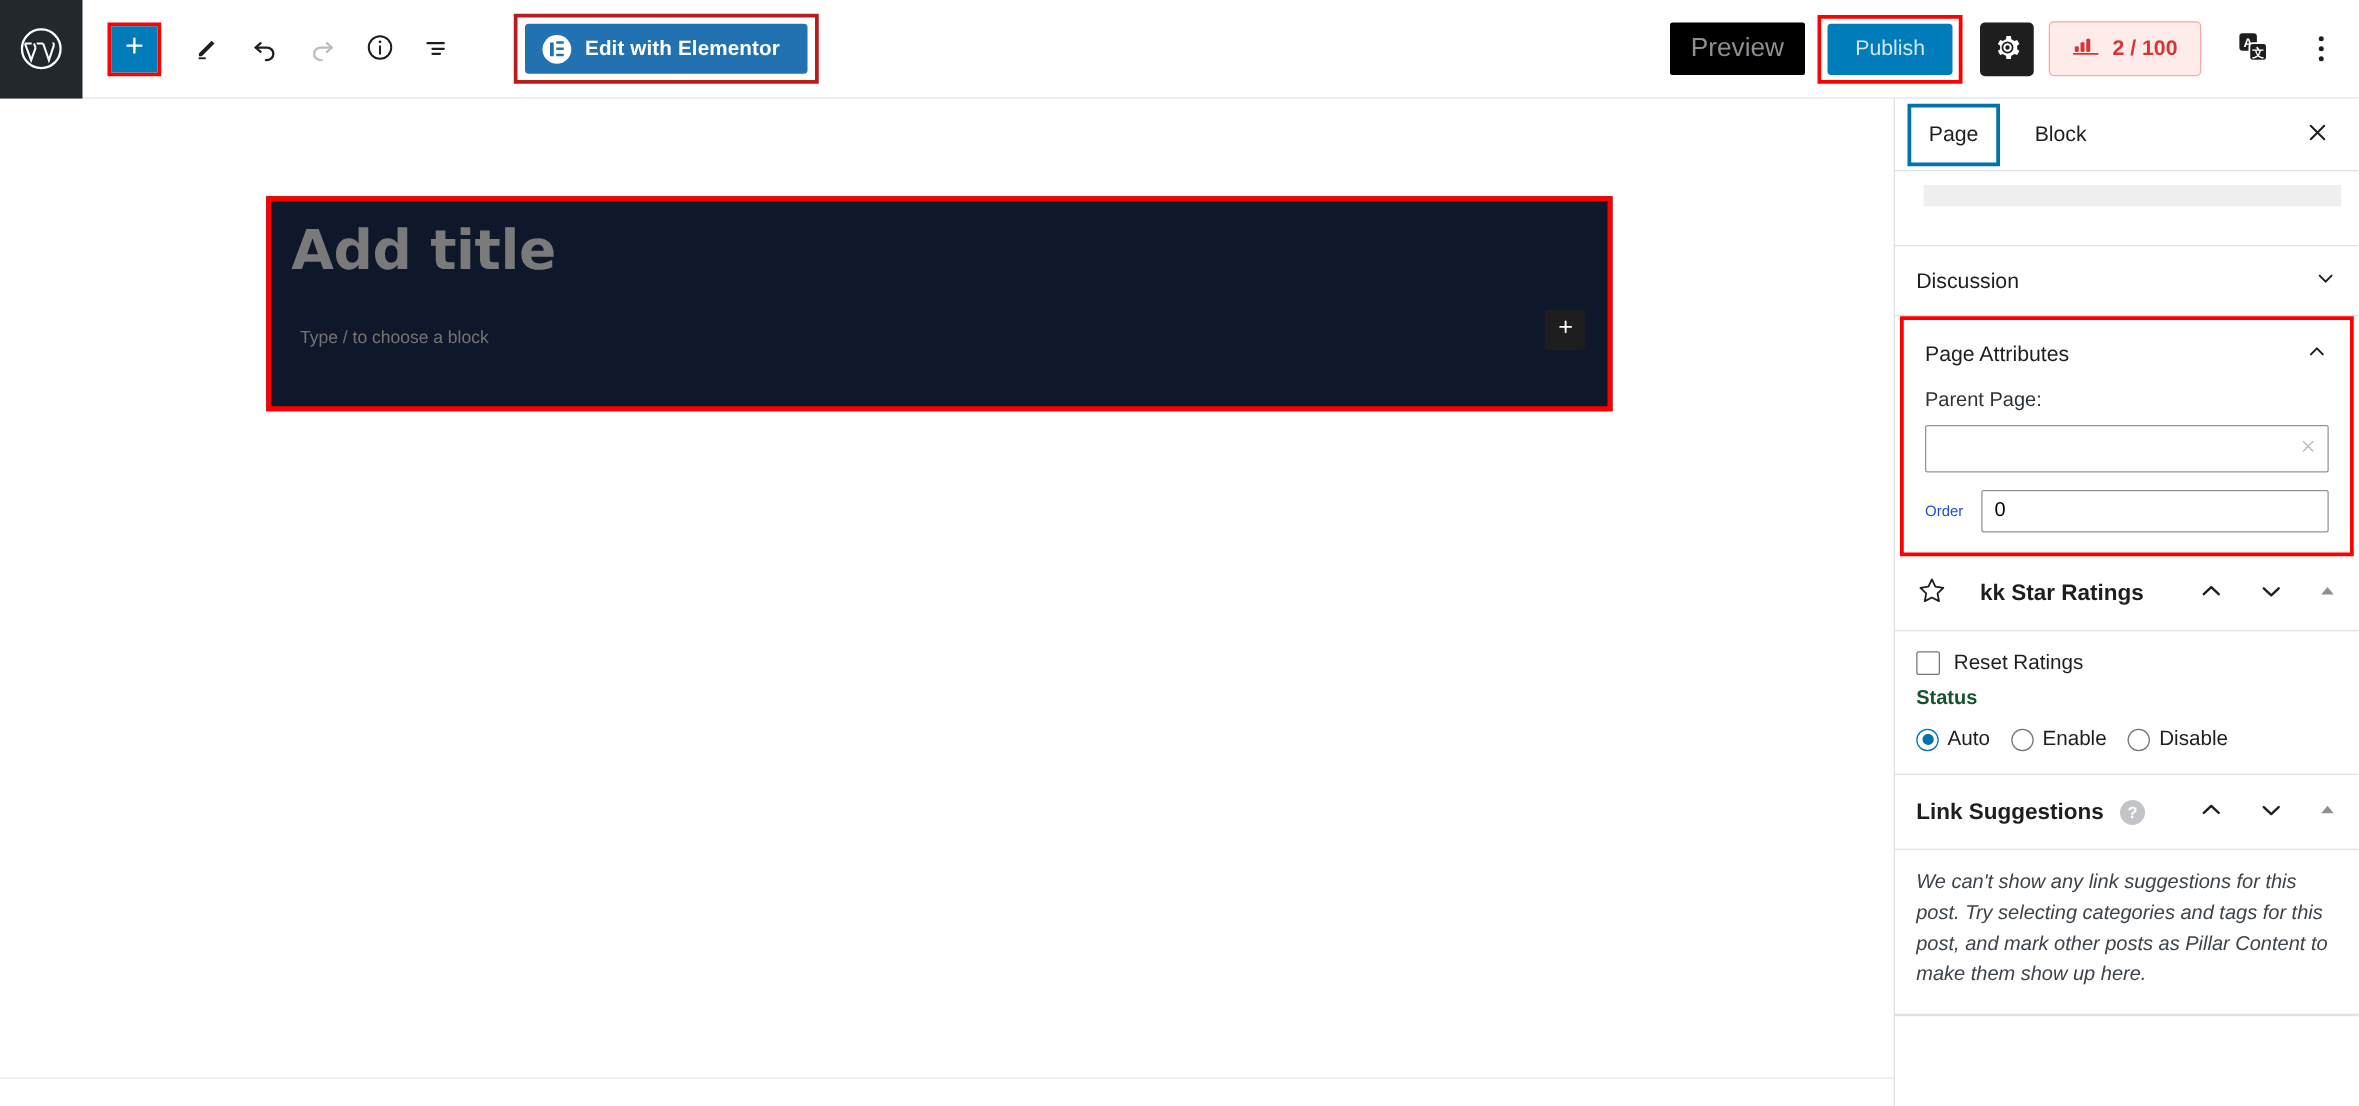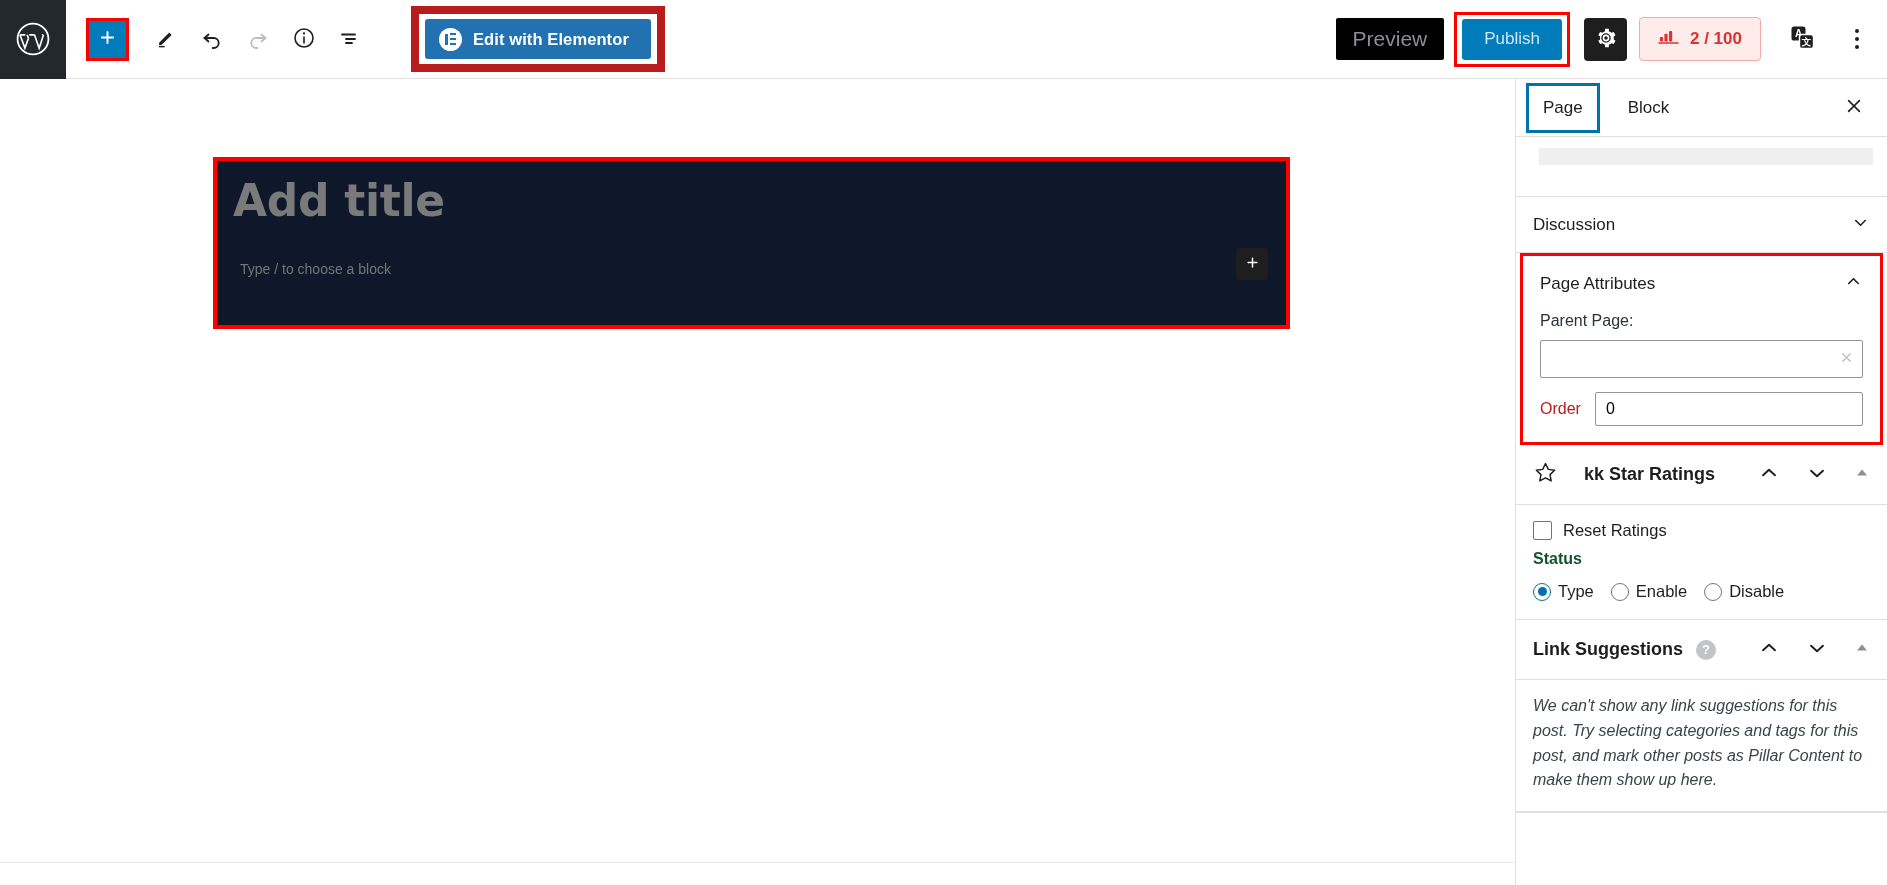--- a/index.html
+++ b/index.html
@@ -40,21 +40,21 @@
     cursor: pointer;
   }
   .add-block-wrap {
     border: 3px solid #ff0000;
     padding: 0px;
     display: inline-flex;
     margin-right: 14px;
   }
 
   .elementor-wrap {
-    border: 8px solid #b91c1c;
+    border: 3px solid #b91c1c;
     padding: 5px 6px;
     display: inline-flex;
     margin-left: 38px;
   }
   .elementor-btn {
     background: #2271b1;
     color: #ffffff;
     border: none;
     border-radius: 3px;
     height: 40px;
@@ -262,21 +262,21 @@
   .parent-clear {
     position: absolute; right: 9px; top: 50%;
     transform: translateY(-50%);
     background: transparent; border: none; cursor: pointer;
     color: #c0c0c0; font-size: 16px; line-height: 1;
   }
   .order-row {
     margin-top: 14px;
     display: flex; align-items: center; gap: 14px;
   }
-  .order-label { font-size: 16px; color: #b91c1c; }
+  .order-label { font-size: 12px; color: #1d4ed8; }
   .order-input {
     flex: 1; height: 34px;
     border: 1px solid #949494;
     border-radius: 2px;
     padding: 0 10px;
     font-size: 16px;
     font-family: "Liberation Sans", sans-serif;
     background: #ffffff;
   }
 
@@ -574,21 +574,21 @@
 
   <div class="meta-body">
     <div class="chk-row">
       <span class="chk-box"></span>
       <span class="chk-label">Reset Ratings</span>
     </div>
     <div class="status-label">Status</div>
     <div class="radio-row">
       <label class="radio-item">
         <span class="radio on"></span>
-        <span class="radio-text">Type</span>
+        <span class="radio-text">Auto</span>
       </label>
       <label class="radio-item">
         <span class="radio"></span>
         <span class="radio-text">Enable</span>
       </label>
       <label class="radio-item">
         <span class="radio"></span>
         <span class="radio-text">Disable</span>
       </label>
     </div>

